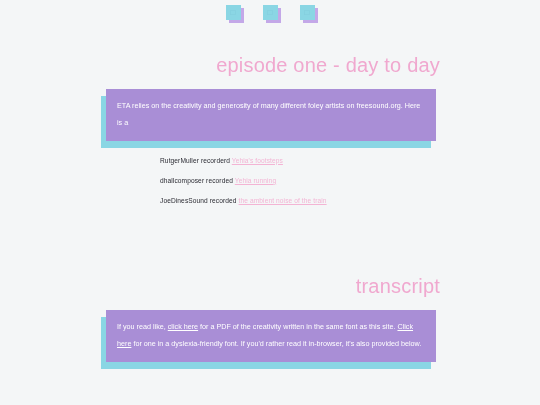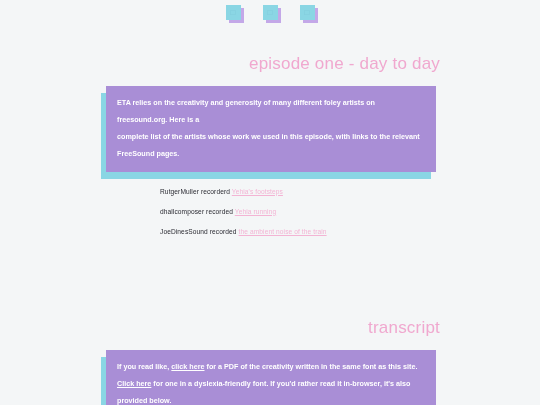--- a/index.html
+++ b/index.html
@@ -38,35 +38,34 @@
     justify-content: center;
     font-size: 8px;
     line-height: 1;
     color: #7ec6d8;
   }
 
   
   .section-heading {
     text-align: right;
     color: #f0a8cf;
-    font-size: 17px;
+    font-size: 20px;
     font-weight: normal;
     letter-spacing: 0.2px;
     margin: 0;
     padding-right: 100px;
   }
   #heading-episode-wrap { margin-top: 34px; }
-  #heading-transcript-wrap { margin-top: 12px; }
+  #heading-transcript-wrap { margin-top: 0; }
 
   
   .callout-wrap {
     position: relative;
     margin: 12px 0 0 106px;
     width: 330px;
-    font-weight: bold;
   }
   .callout-shadow {
     position: absolute;
     left: -5px;
     top: 7px;
     width: 330px;
     height: 100%;
     background: #8ad6e4;
   }
   .callout {
@@ -117,21 +116,20 @@
 </div>
 
 <div id="heading-episode-wrap">
   <h2 class="section-heading">episode one - day to day</h2>
 </div>
 
 <div class="callout-wrap">
   <div class="callout-shadow"></div>
   <div class="callout">
     <span>ETA relies on the creativity and generosity of many different foley artists on freesound.org. Here is a</span><br>
-    <span>complete list of the artists whose work we used in this episode, with links to the relevant FreeSound pages.</span>
   </div>
 </div>
 
 <div class="credits">
   <div class="credit-line">
     <span>RutgerMuller recorderd </span><a href="#">Yehia's footsteps</a>
   </div>
   <div class="credit-line">
     <span>dhallcomposer recorded </span><a href="#">Yehia running</a>
   </div>

